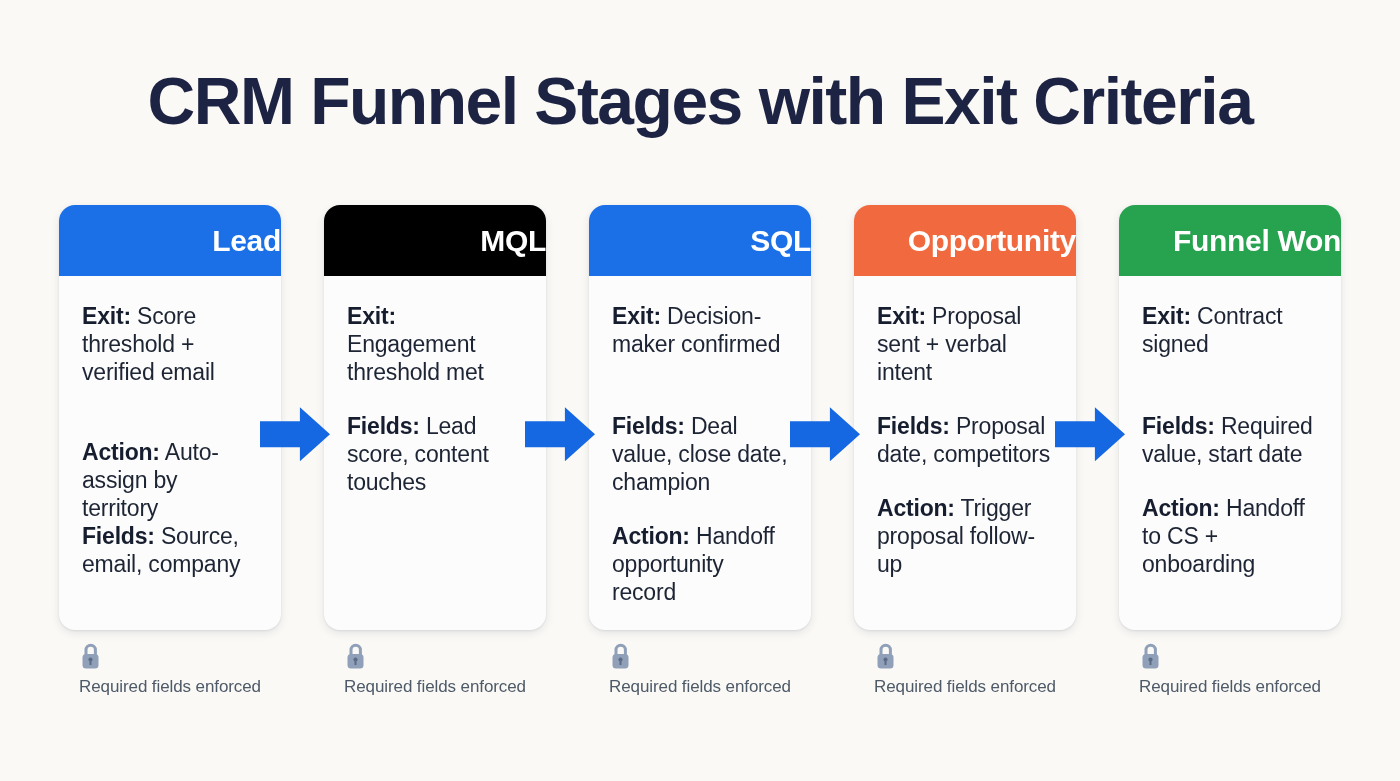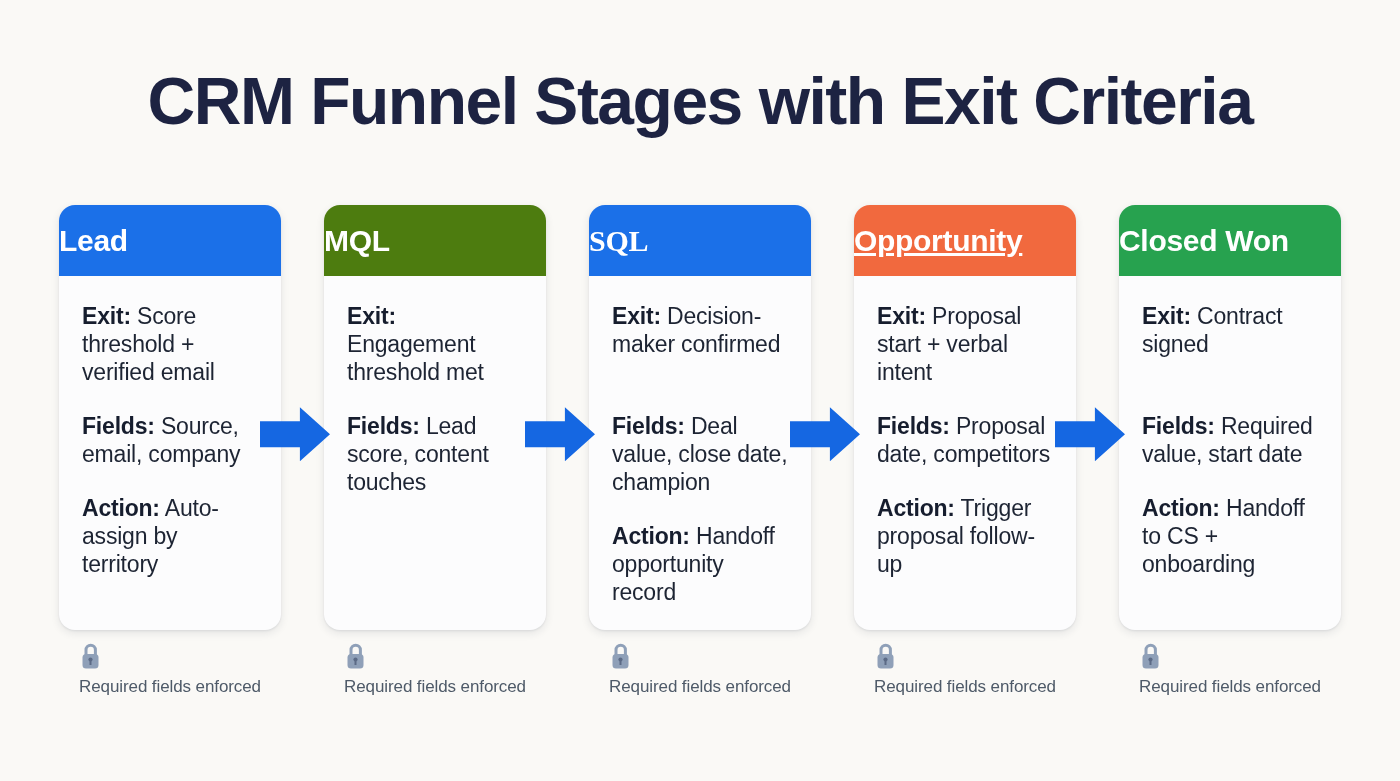--- a/index.html
+++ b/index.html
@@ -40,21 +40,21 @@
     background:#fcfcfd;
     box-shadow:0 3px 9px rgba(30,40,60,.10), 0 1px 2px rgba(30,40,60,.08);
     display:flex;
     flex-direction:column;
   }
   .stage-header {
     height:71px;
     flex:0 0 71px;
     display:flex;
     align-items:center;
-    justify-content:flex-start;
+    justify-content:flex-end;
     color:#ffffff;
     font-size:30px;
     font-weight:700;
     letter-spacing:-0.3px;
   }
   .stage-body {
     flex:1;
     padding:26px 23px 16px;
     font-size:23px;
     line-height:28px;
@@ -95,59 +95,59 @@
 
 <div class="stage-row">
 
   <div class="stage-col">
     <div class="stage-card">
       <div class="stage-header" style="background: rgb(27, 112, 232);">
         <span>Lead</span>
       </div>
       <div class="stage-body">
         <p class="sec sec-exit"><b>Exit:</b> <span>Score threshold + verified email</span></p>
+        <p class="sec sec-action"><b>Action:</b> <span>Auto-assign by territory</span></p>
         <p class="sec sec-fields"><b>Fields:</b> <span>Source, email, company</span></p>
-        <p class="sec sec-action"><b>Action:</b> <span>Auto-assign by territory</span></p>
-      </div>
-    </div>
-    <div class="stage-footer">
-      <svg class="lock" width="23" height="31" viewBox="0 0 23 31">
-        <path d="M7 14 V9 a4.7 4.7 0 0 1 9.4 0 V14" fill="none" stroke="#8fa0b8" stroke-width="3"></path>
-        <rect x="3.5" y="13" width="16" height="14.5" rx="3.5" fill="#8fa0b8"></rect>
-        <circle cx="11.5" cy="18.5" r="2.1" fill="#5c6b86"></circle>
-        <rect x="10.5" y="19.5" width="2" height="4.5" fill="#5c6b86"></rect>
-      </svg>
-      <div class="footer-note">Required fields enforced</div>
-    </div>
-  </div>
-
-  <div class="stage-col">
-    <div class="stage-card">
-      <div class="stage-header" style="background: #4d7c0f;">
+      </div>
+    </div>
+    <div class="stage-footer">
+      <svg class="lock" width="23" height="31" viewBox="0 0 23 31">
+        <path d="M7 14 V9 a4.7 4.7 0 0 1 9.4 0 V14" fill="none" stroke="#8fa0b8" stroke-width="3"></path>
+        <rect x="3.5" y="13" width="16" height="14.5" rx="3.5" fill="#8fa0b8"></rect>
+        <circle cx="11.5" cy="18.5" r="2.1" fill="#5c6b86"></circle>
+        <rect x="10.5" y="19.5" width="2" height="4.5" fill="#5c6b86"></rect>
+      </svg>
+      <div class="footer-note">Required fields enforced</div>
+    </div>
+  </div>
+
+  <div class="stage-col">
+    <div class="stage-card">
+      <div class="stage-header" style="background: #000000;">
         <span>MQL</span>
       </div>
       <div class="stage-body">
         <p class="sec sec-exit"><b>Exit:</b> <span>Engagement threshold met</span></p>
         <p class="sec sec-fields"><b>Fields:</b> <span>Lead score, content touches</span></p>
       </div>
     </div>
     <div class="stage-footer">
       <svg class="lock" width="23" height="31" viewBox="0 0 23 31">
         <path d="M7 14 V9 a4.7 4.7 0 0 1 9.4 0 V14" fill="none" stroke="#8fa0b8" stroke-width="3"></path>
         <rect x="3.5" y="13" width="16" height="14.5" rx="3.5" fill="#8fa0b8"></rect>
         <circle cx="11.5" cy="18.5" r="2.1" fill="#5c6b86"></circle>
         <rect x="10.5" y="19.5" width="2" height="4.5" fill="#5c6b86"></rect>
       </svg>
       <div class="footer-note">Required fields enforced</div>
     </div>
   </div>
 
   <div class="stage-col">
     <div class="stage-card">
-      <div class="stage-header" style="background: rgb(27, 112, 232); font-family: Liberation Serif, serif;">
+      <div class="stage-header" style="background: rgb(27, 112, 232);">
         <span>SQL</span>
       </div>
       <div class="stage-body">
         <p class="sec sec-exit"><b>Exit:</b> <span>Decision-maker confirmed</span></p>
         <p class="sec sec-fields"><b>Fields:</b> <span>Deal value, close date, champion</span></p>
         <p class="sec sec-action"><b>Action:</b> <span>Handoff opportunity record</span></p>
       </div>
     </div>
     <div class="stage-footer">
       <svg class="lock" width="23" height="31" viewBox="0 0 23 31">
@@ -155,44 +155,44 @@
         <rect x="3.5" y="13" width="16" height="14.5" rx="3.5" fill="#8fa0b8"></rect>
         <circle cx="11.5" cy="18.5" r="2.1" fill="#5c6b86"></circle>
         <rect x="10.5" y="19.5" width="2" height="4.5" fill="#5c6b86"></rect>
       </svg>
       <div class="footer-note">Required fields enforced</div>
     </div>
   </div>
 
   <div class="stage-col">
     <div class="stage-card">
-      <div class="stage-header" style="background: rgb(241, 105, 62); text-decoration: underline;">
+      <div class="stage-header" style="background: rgb(241, 105, 62);">
         <span>Opportunity</span>
       </div>
       <div class="stage-body">
-        <p class="sec sec-exit"><b>Exit:</b> <span>Proposal start + verbal intent</span></p>
+        <p class="sec sec-exit"><b>Exit:</b> <span>Proposal sent + verbal intent</span></p>
         <p class="sec sec-fields"><b>Fields:</b> <span>Proposal date, competitors</span></p>
         <p class="sec sec-action"><b>Action:</b> <span>Trigger proposal follow-up</span></p>
       </div>
     </div>
     <div class="stage-footer">
       <svg class="lock" width="23" height="31" viewBox="0 0 23 31">
         <path d="M7 14 V9 a4.7 4.7 0 0 1 9.4 0 V14" fill="none" stroke="#8fa0b8" stroke-width="3"></path>
         <rect x="3.5" y="13" width="16" height="14.5" rx="3.5" fill="#8fa0b8"></rect>
         <circle cx="11.5" cy="18.5" r="2.1" fill="#5c6b86"></circle>
         <rect x="10.5" y="19.5" width="2" height="4.5" fill="#5c6b86"></rect>
       </svg>
       <div class="footer-note">Required fields enforced</div>
     </div>
   </div>
 
   <div class="stage-col">
     <div class="stage-card">
       <div class="stage-header" style="background: rgb(39, 162, 79);">
-        <span>Closed Won</span>
+        <span>Funnel Won</span>
       </div>
       <div class="stage-body">
         <p class="sec sec-exit"><b>Exit:</b> <span>Contract signed</span></p>
         <p class="sec sec-fields"><b>Fields:</b> <span>Required value, start date</span></p>
         <p class="sec sec-action"><b>Action:</b> <span>Handoff to CS + onboarding</span></p>
       </div>
     </div>
     <div class="stage-footer">
       <svg class="lock" width="23" height="31" viewBox="0 0 23 31">
         <path d="M7 14 V9 a4.7 4.7 0 0 1 9.4 0 V14" fill="none" stroke="#8fa0b8" stroke-width="3"></path>

